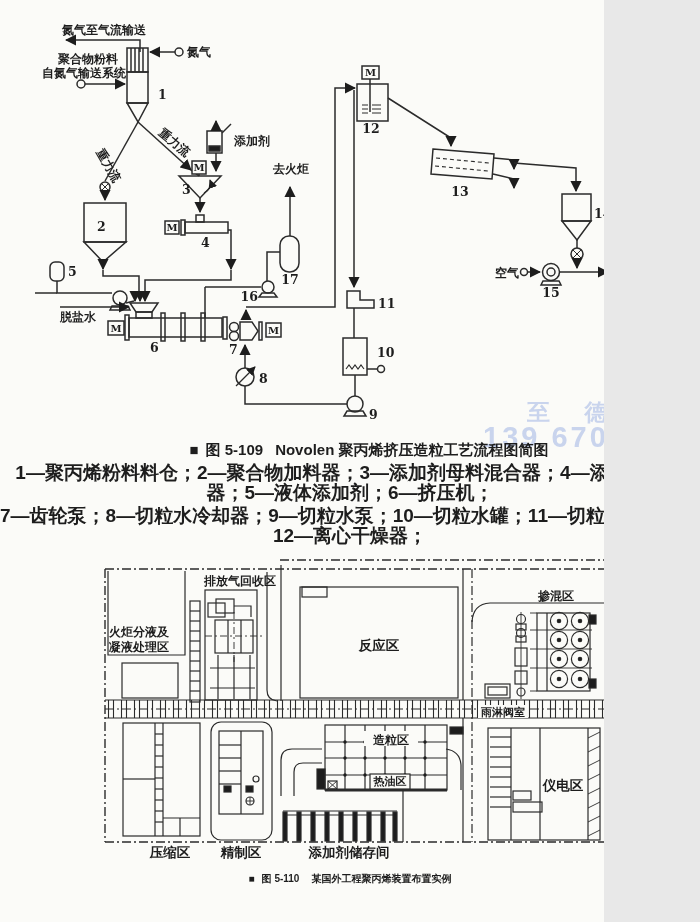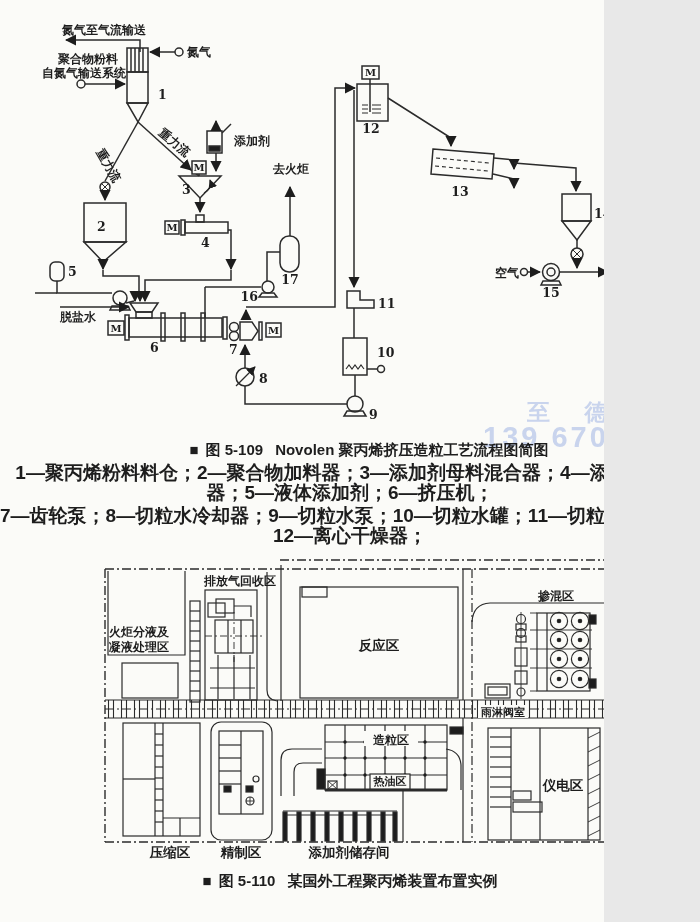--- a/index.html
+++ b/index.html
@@ -13,21 +13,21 @@
   .cnS{font-size:11px;}
   .cnL{font-size:13.5px;}
   .num{font-family:"DejaVu Serif",serif;font-size:12.5px;}
   .mot{font-family:"DejaVu Serif",serif;font-size:10px;}
   .mid{text-anchor:middle;}
   .end{text-anchor:end;}
   .cap{position:absolute;left:0;width:700px;text-align:center;z-index:5;}
   #cap109{top:441px;}
   #cap109 .t{font-size:15px;font-weight:bold;padding-left:38px;}
   #cap109 .lg{font-size:19px;font-weight:bold;line-height:20px;margin-top:3px;}
-  #cap110{top:872px;font-size:15px;font-weight:bold;}
+  #cap110{top:872px;font-size:10px;font-weight:bold;}
   .bullet{display:inline-block;margin-right:7px;}
   .figno{margin-right:12px;}
   .wm{position:absolute;color:#c9d4ed;font-weight:bold;z-index:4;pointer-events:none;white-space:nowrap;}
   #wm1{left:527px;top:397px;font-size:23px;letter-spacing:14px;}
   #wm2{left:483px;top:421px;font-size:29px;letter-spacing:3px;}
 </style>
 </head>
 <body>
 
 <div class="page">

